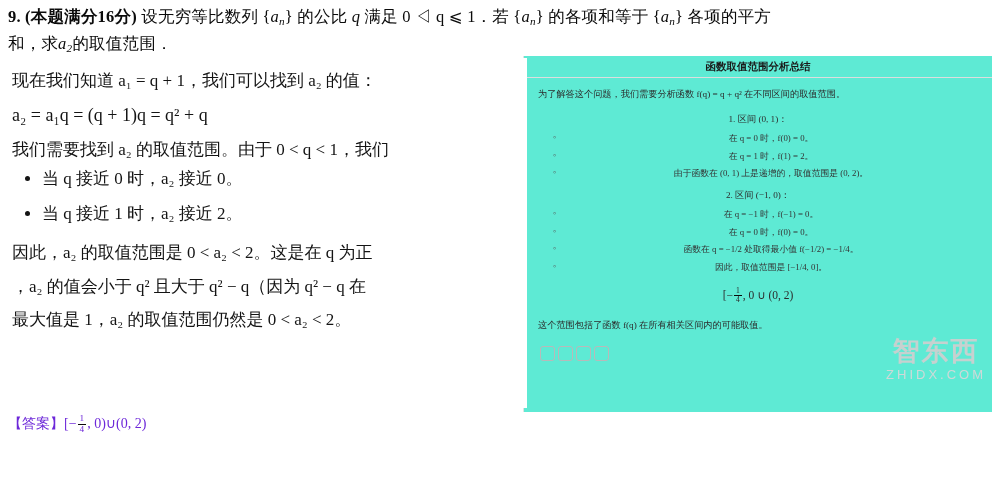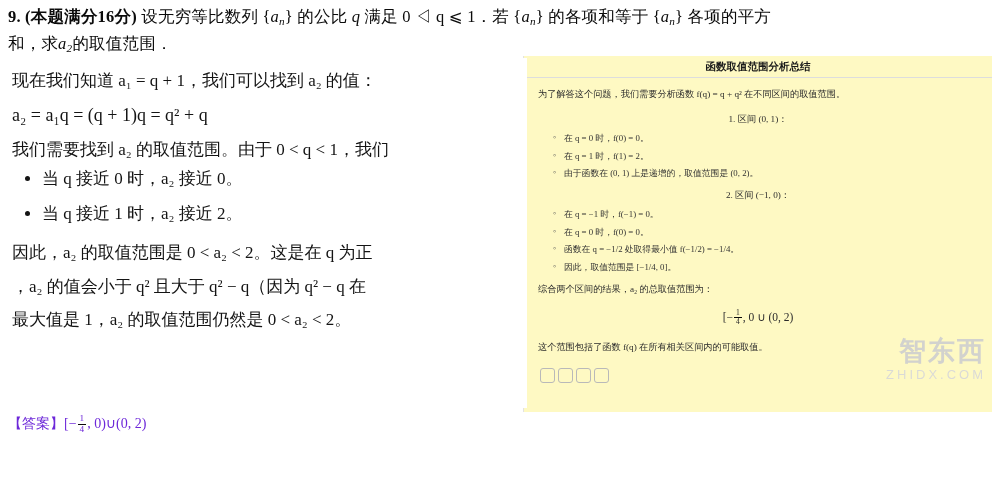--- a/index.html
+++ b/index.html
@@ -103,21 +103,21 @@
     padding: 0 2px;
   }
 
   
   .ai-panel {
     position: absolute;
     left: 523px;
     top: 56px;
     width: 468px;
     height: 356px;
-    background: #fef9c3;
+    background: #5eead4;
     border-left: 1px solid #e2e2e2;
     overflow: hidden;
   }
   .ai-title {
     text-align: center;
     font-size: 10.5px;
     font-weight: 700;
     color: #1a1a1a;
     padding: 4px 0 3px 0;
     border-bottom: 1px solid #ddd;
@@ -132,20 +132,21 @@
   }
   .ai-body p { margin: 0 0 9px 0; }
   .ai-section {
     margin: 0 0 4px 0;
     font-size: 9.2px;
     text-align: center;
   }
   .ai-sub {
     margin: 2px 0 6px 12px;
     padding-left: 14px;
+    text-align: center;
   }
   .ai-sub li {
     list-style: none;
     position: relative;
     margin: 0 0 2px 0;
     font-size: 8.8px;
     color: #333;
   }
   .ai-sub li:before {
     content: "\25E6";
@@ -185,21 +186,20 @@
     text-align: center;
     opacity: 0.92;
   }
   .wm-logo {
     font-family: "Liberation Serif", serif;
     font-size: 27px;
     font-weight: 700;
     color: #cfcfcf;
     letter-spacing: 2px;
     line-height: 1;
-    text-align: right;
   }
   .wm-sub {
     font-family: "Liberation Sans", sans-serif;
     font-size: 13px;
     color: #d8d8d8;
     letter-spacing: 3px;
     margin-top: 2px;
   }
   .edge-fade {
     position: absolute;
@@ -259,21 +259,20 @@
       </ul>
 
       <div class="ai-section">2. 区间 (−1, 0)：</div>
       <ul class="ai-sub">
         <li>在 q = −1 时，f(−1) = 0。</li>
         <li>在 q = 0 时，f(0) = 0。</li>
         <li>函数在 q = −1/2 处取得最小值 f(−1/2) = −1/4。</li>
         <li>因此，取值范围是 [−1/4, 0]。</li>
       </ul>
 
-      <p>综合两个区间的结果，a₂ 的总取值范围为：</p>
 
       <div class="centered-eq">
         <span>[</span><span>−</span><span class="frac"><span class="num-t">1</span><span class="den-b">4</span></span><span>, 0  ∪ (0, 2)</span>
       </div>
 
       <p>这个范围包括了函数 f(q) 在所有相关区间内的可能取值。</p>
     </div>
     <div class="ai-tools">
       <span></span><span></span><span></span><span></span>
     </div>

